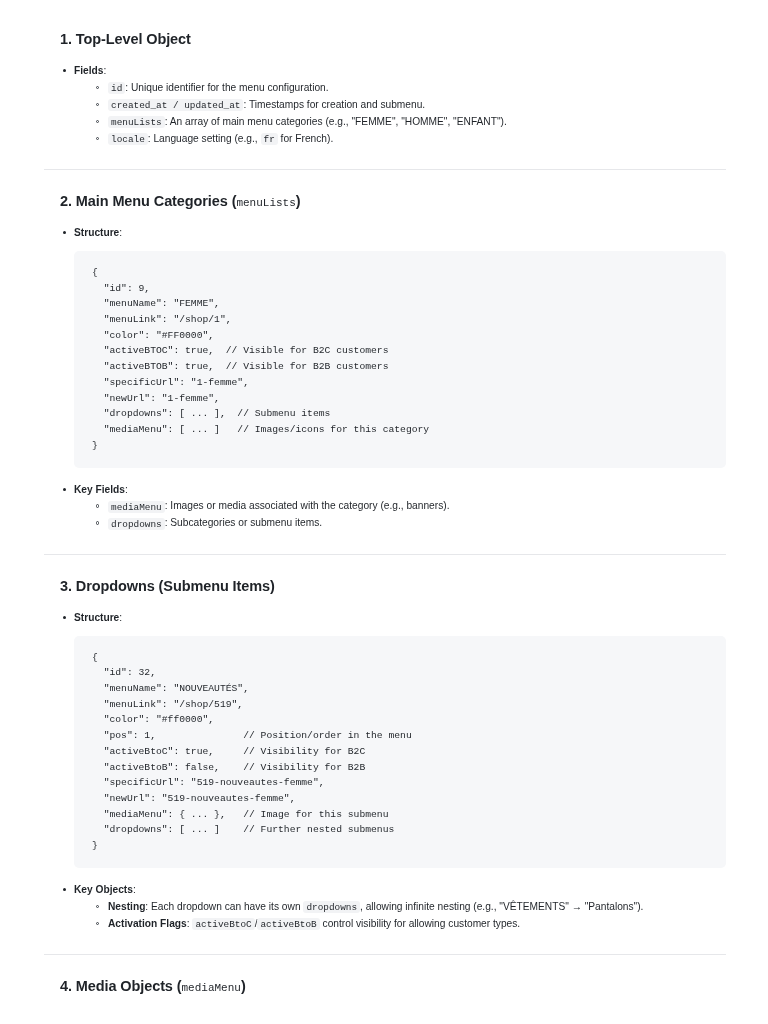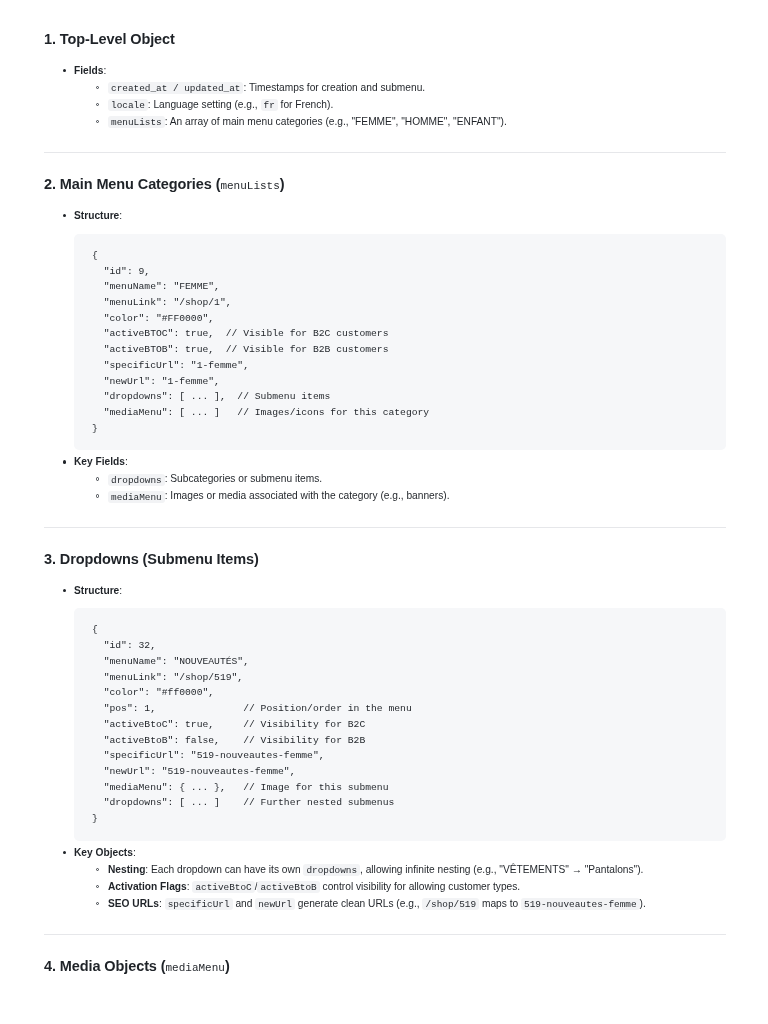--- a/index.html
+++ b/index.html
@@ -20,21 +20,21 @@
     width: 768px;
     padding: 30px 42px 0 44px;
   }
 
   
   .section-heading {
     font-size: 14.5px;
     font-weight: bold;
     color: #1f2328;
     letter-spacing: -0.1px;
-    margin: 0 0 14px 0;
+    margin: 0 0 14px 16px;
     line-height: 1.3;
   }
   .section-heading .code-in-head {
     font-family: "Liberation Mono", "DejaVu Sans Mono", monospace;
     font-size: 11px;
     font-weight: normal;
     letter-spacing: 0;
   }
   .section {
     margin-bottom: 0;
@@ -122,36 +122,37 @@
 
   
   .divider {
     height: 1px;
     background: #e6e7ea;
     border: 0;
     margin: 22px 0 22px 0;
     width: 682px;
   }
 
-  .after-block { margin-top: 4px; }
+  .after-block { margin-top: 14px; }
 </style>
 </head>
 <body>
 
 <div class="page">
 
   <div class="section">
     <div class="section-heading">1. Top-Level Object</div>
 
     <ul class="lvl1">
       <li><span class="lbl-bold">Fields</span><span>:</span>
         <ul class="lvl2">
+          <li><code class="ic">id</code><span>: Unique identifier for the menu configuration.</span></li>
           <li><code class="ic">created_at / updated_at</code><span>: Timestamps for creation and submenu.</span></li>
+          <li><code class="ic">menuLists</code><span>: An array of main menu categories (e.g., "FEMME", "HOMME", "ENFANT").</span></li>
           <li><code class="ic">locale</code><span>: Language setting (e.g.,</span> <code class="ic">fr</code> <span>for French).</span></li>
-          <li><code class="ic">menuLists</code><span>: An array of main menu categories (e.g., "FEMME", "HOMME", "ENFANT").</span></li>
         </ul>
       </li>
     </ul>
   </div>
 
   <hr class="divider">
 
   <div class="section">
     <div class="section-heading"><span>2. Main Menu Categories (</span><span class="code-in-head">menuLists</span><span>)</span></div>
 
@@ -171,22 +172,22 @@
   "newUrl": "1-femme",
   "dropdowns": [ ... ],  // Submenu items
   "mediaMenu": [ ... ]   // Images/icons for this category
 }</pre>
     </div>
 
     <div class="after-block">
       <ul class="lvl1">
         <li><span class="lbl-bold">Key Fields</span><span>:</span>
           <ul class="lvl2">
+            <li><code class="ic">mediaMenu</code><span>: Images or media associated with the category (e.g., banners).</span></li>
             <li><code class="ic">dropdowns</code><span>: Subcategories or submenu items.</span></li>
-            <li><code class="ic">mediaMenu</code><span>: Images or media associated with the category (e.g., banners).</span></li>
           </ul>
         </li>
       </ul>
     </div>
   </div>
 
   <hr class="divider">
 
   <div class="section">
     <div class="section-heading">3. Dropdowns (Submenu Items)</div>
@@ -210,21 +211,20 @@
   "dropdowns": [ ... ]    // Further nested submenus
 }</pre>
     </div>
 
     <div class="after-block">
       <ul class="lvl1">
         <li><span class="lbl-bold">Key Objects</span><span>:</span>
           <ul class="lvl2">
             <li><span class="lbl-bold">Nesting</span><span>:</span><span> Each dropdown can have its own</span> <code class="ic">dropdowns</code><span>, allowing infinite nesting (e.g., "VÊTEMENTS" → "Pantalons").</span></li>
             <li><span class="lbl-bold">Activation Flags</span><span>:</span> <code class="ic">activeBtoC</code><span>/</span><code class="ic">activeBtoB</code> <span>control visibility for allowing customer types.</span></li>
-            <li><span class="lbl-bold">SEO URLs</span><span>:</span> <code class="ic">specificUrl</code> <span>and</span> <code class="ic">newUrl</code> <span>generate clean URLs (e.g.,</span> <code class="ic">/shop/519</code> <span>maps to</span> <code class="ic">519-nouveautes-femme</code><span>).</span></li>
           </ul>
         </li>
       </ul>
     </div>
   </div>
 
   <hr class="divider">
 
   <div class="section">
     <div class="section-heading"><span>4. Media Objects (</span><span class="code-in-head">mediaMenu</span><span>)</span></div>

